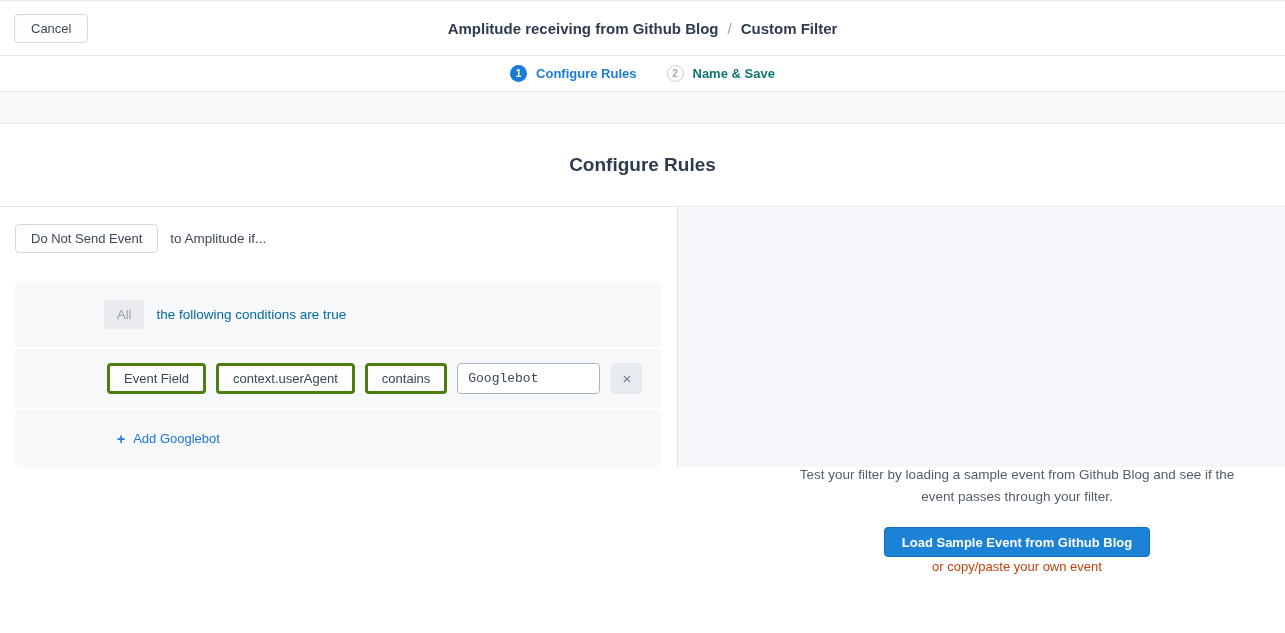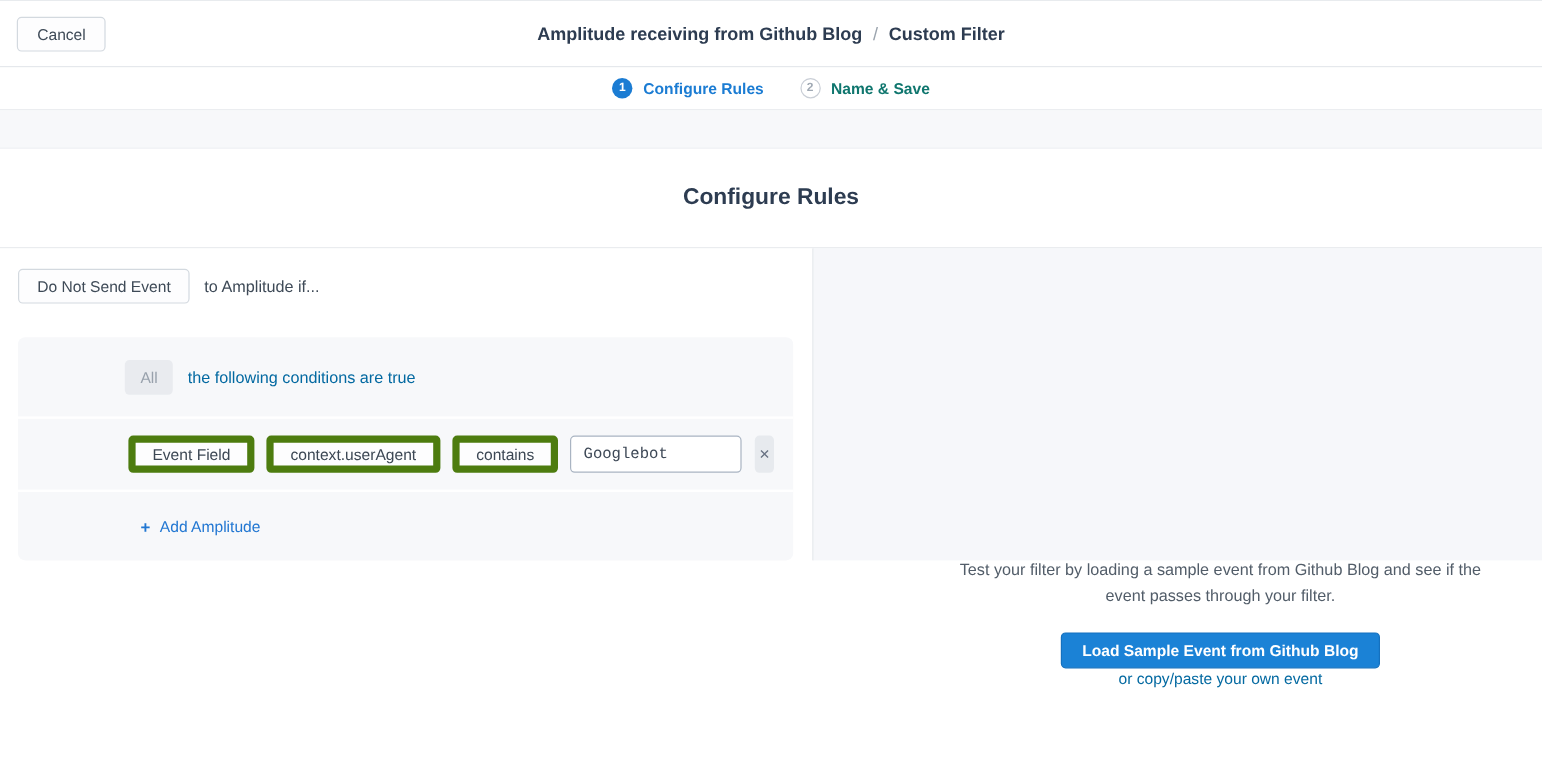--- a/index.html
+++ b/index.html
@@ -93,21 +93,21 @@
   }
   .operator-suffix { font-size: 13.5px; color: #0369a1; }
 
   .condition-row {
     display: flex; align-items: center; gap: 10px;
     border-top: 2px solid #ffffff;
     padding: 14px 16px 14px 92px; height: 61px;
   }
   .cond-btn {
     height: 31px; padding: 0 14px;
-    background: #fdfdfe; border: 6px solid #4d7c0f; border-radius: 4px;
+    background: #fdfdfe; border: 3px solid #4d7c0f; border-radius: 4px;
     font-family: inherit; font-size: 13px; color: #3c4754; cursor: pointer; white-space: nowrap;
   }
   .cond-input {
     height: 31px; width: 143px; padding: 0 10px;
     background: #fff; border: 1px solid #a9b4c2; border-radius: 4px;
     font-family: Liberation Mono, monospace; font-size: 13px; color: #3d4856;
   }
   .remove-btn {
     height: 31px; width: 31px; margin-left: 1px;
     background: #e7eaee; border: none; border-radius: 4px;
@@ -137,21 +137,21 @@
   }
   .load-sample-btn {
     margin-top: 19px;
     height: 30px; padding: 0 17px;
     background: #1b82d6; border: 1px solid #1571bf; border-radius: 4px;
     font-family: inherit; font-size: 13px; font-weight: 700; color: #ffffff;
     cursor: pointer;
   }
   .paste-link {
     display: inline-block; 
-    font-size: 13px; font-weight: 500; color: #0369a1;
+    font-size: 13px; font-weight: 500; color: #c2410c;
     text-decoration: none; cursor: pointer;
   }
 </style>
 </head>
 <body>
 
 <div class="screen">
 
   <div class="top-bar">
     <button class="cancel-btn">Cancel</button>
@@ -199,21 +199,21 @@
           <button class="cond-btn">contains</button>
           <input class="cond-input" type="text" value="Googlebot" style="">
           <button class="remove-btn">
             <span>×</span>
           </button>
         </div>
 
         <div class="add-condition-row">
           <a class="add-condition-link">
             <span class="plus">+</span>
-            <span>Add Amplitude</span>
+            <span>Add Googlebot</span>
           </a>
         </div>
       </div>
     </div>
 
     <div class="test-panel">
       <p class="test-description">Test your filter by loading a sample event from Github Blog and see if the event passes through your filter.</p>
       <button class="load-sample-btn">Load Sample Event from Github Blog</button>
       <br>
       <a class="paste-link">or copy/paste your own event</a>

